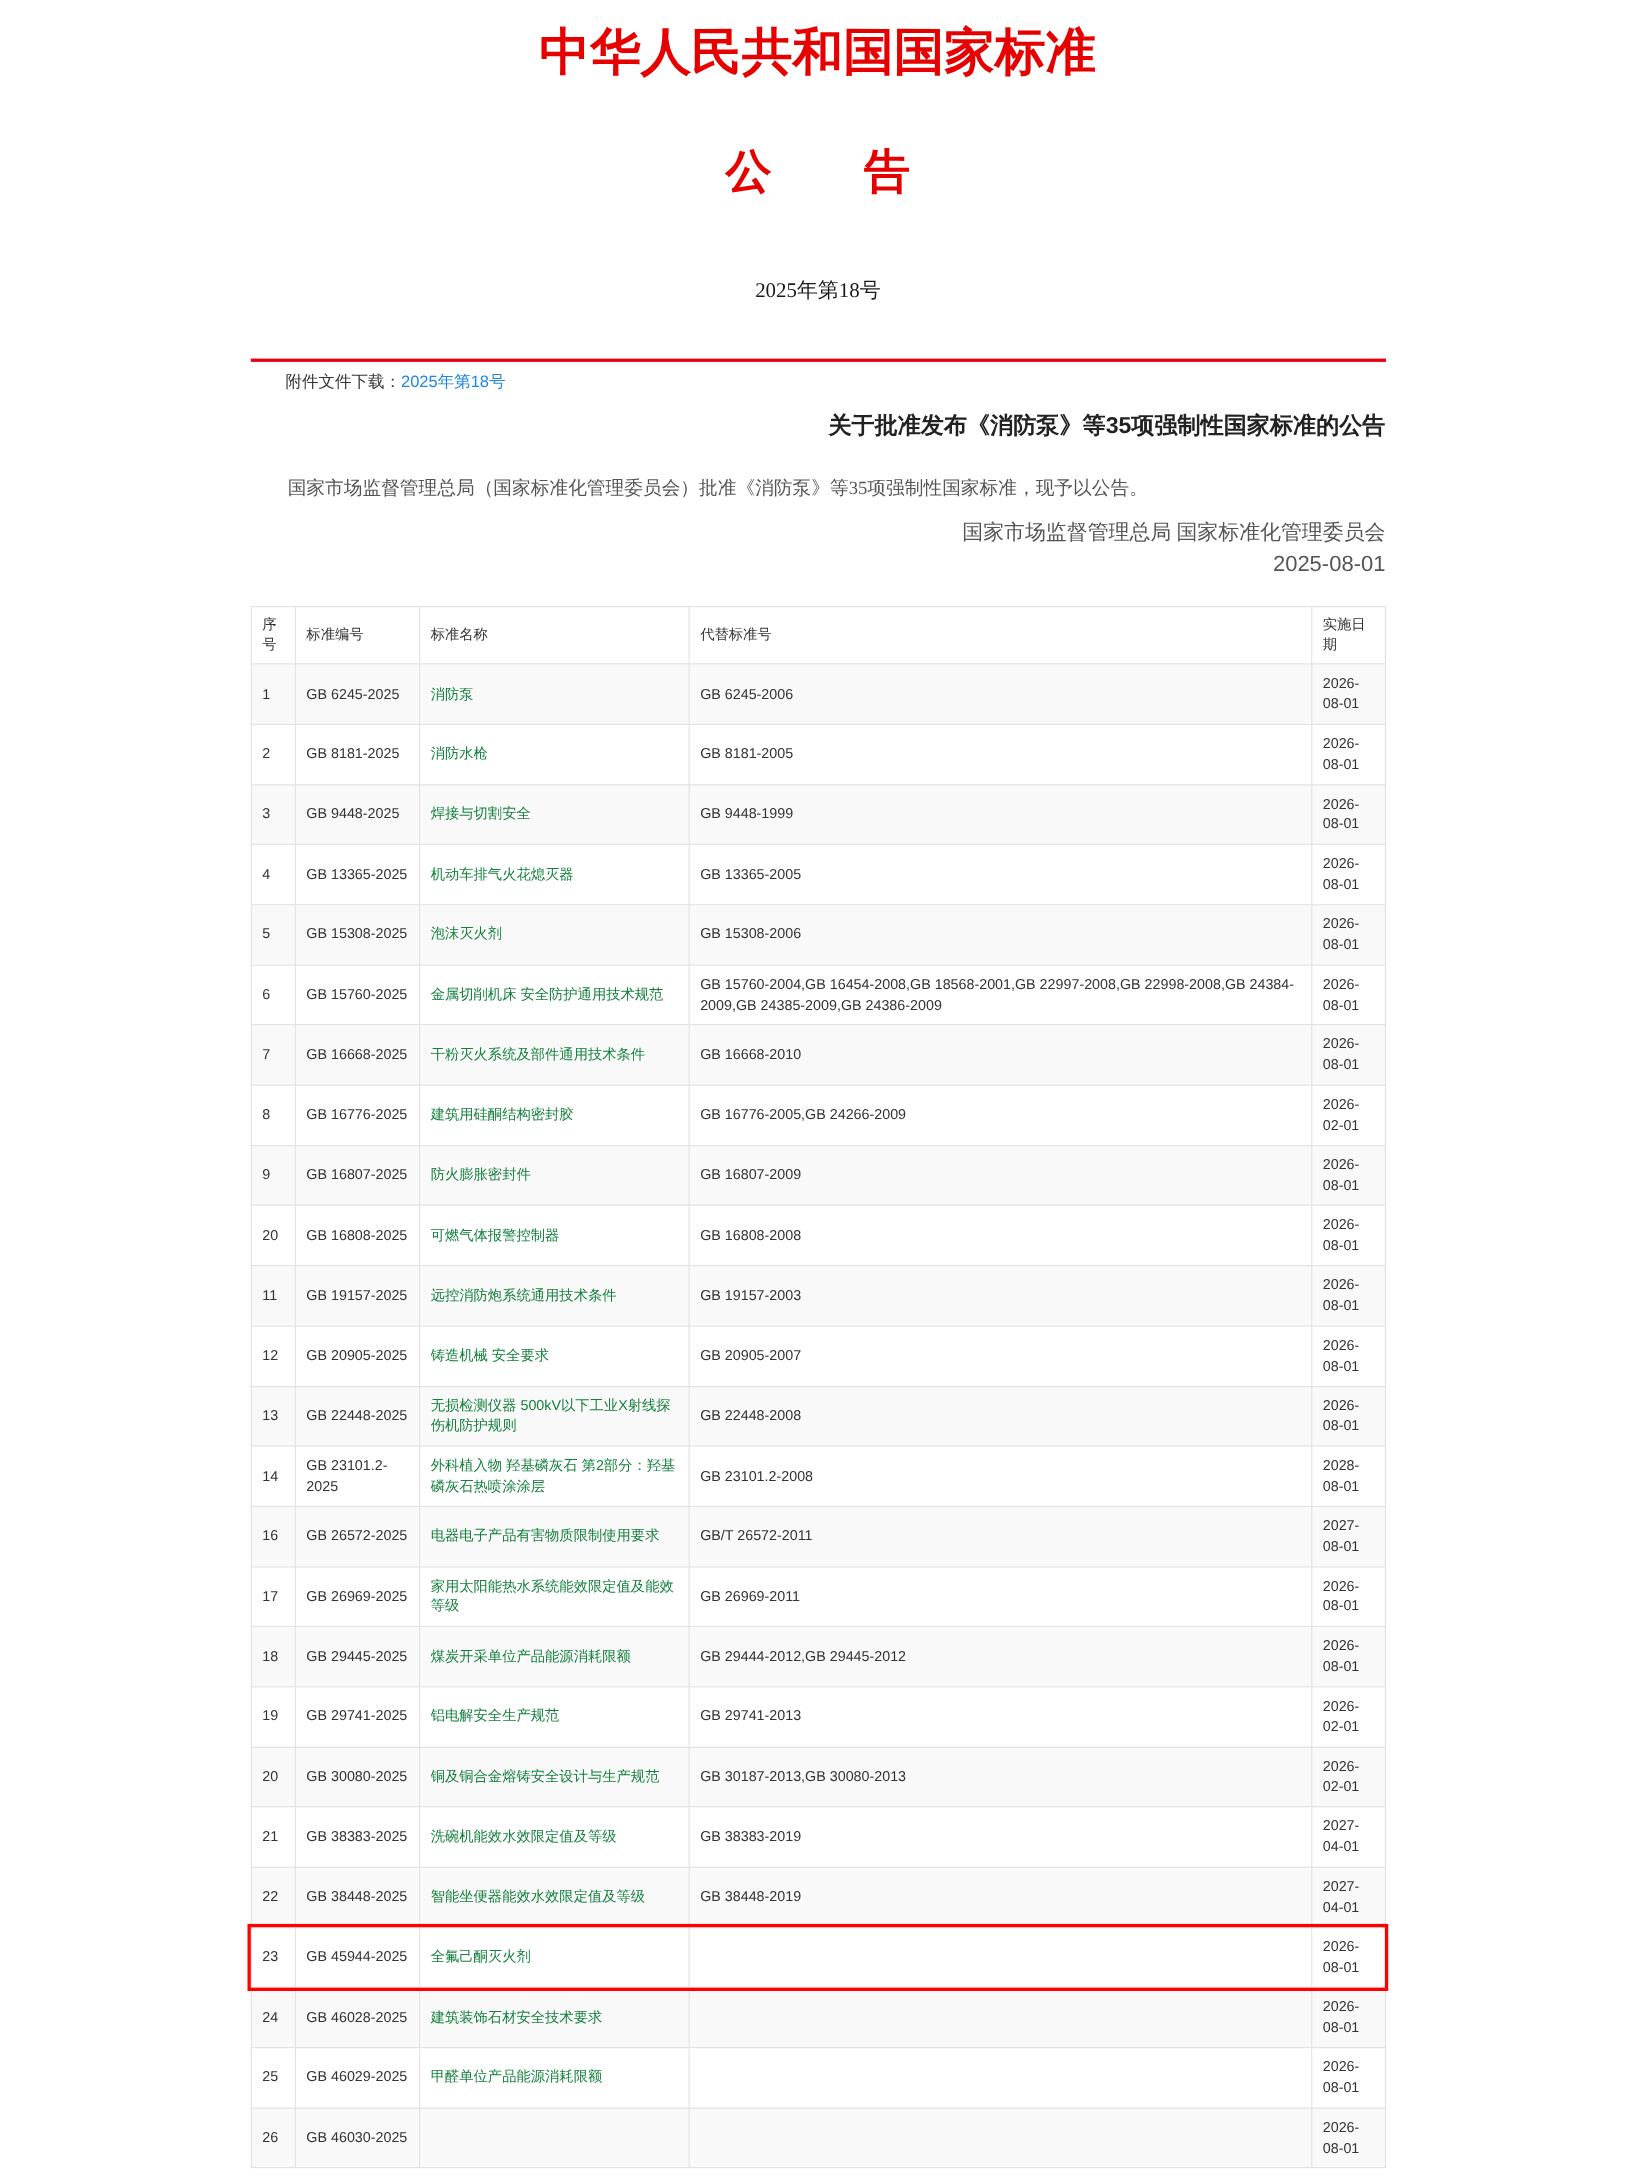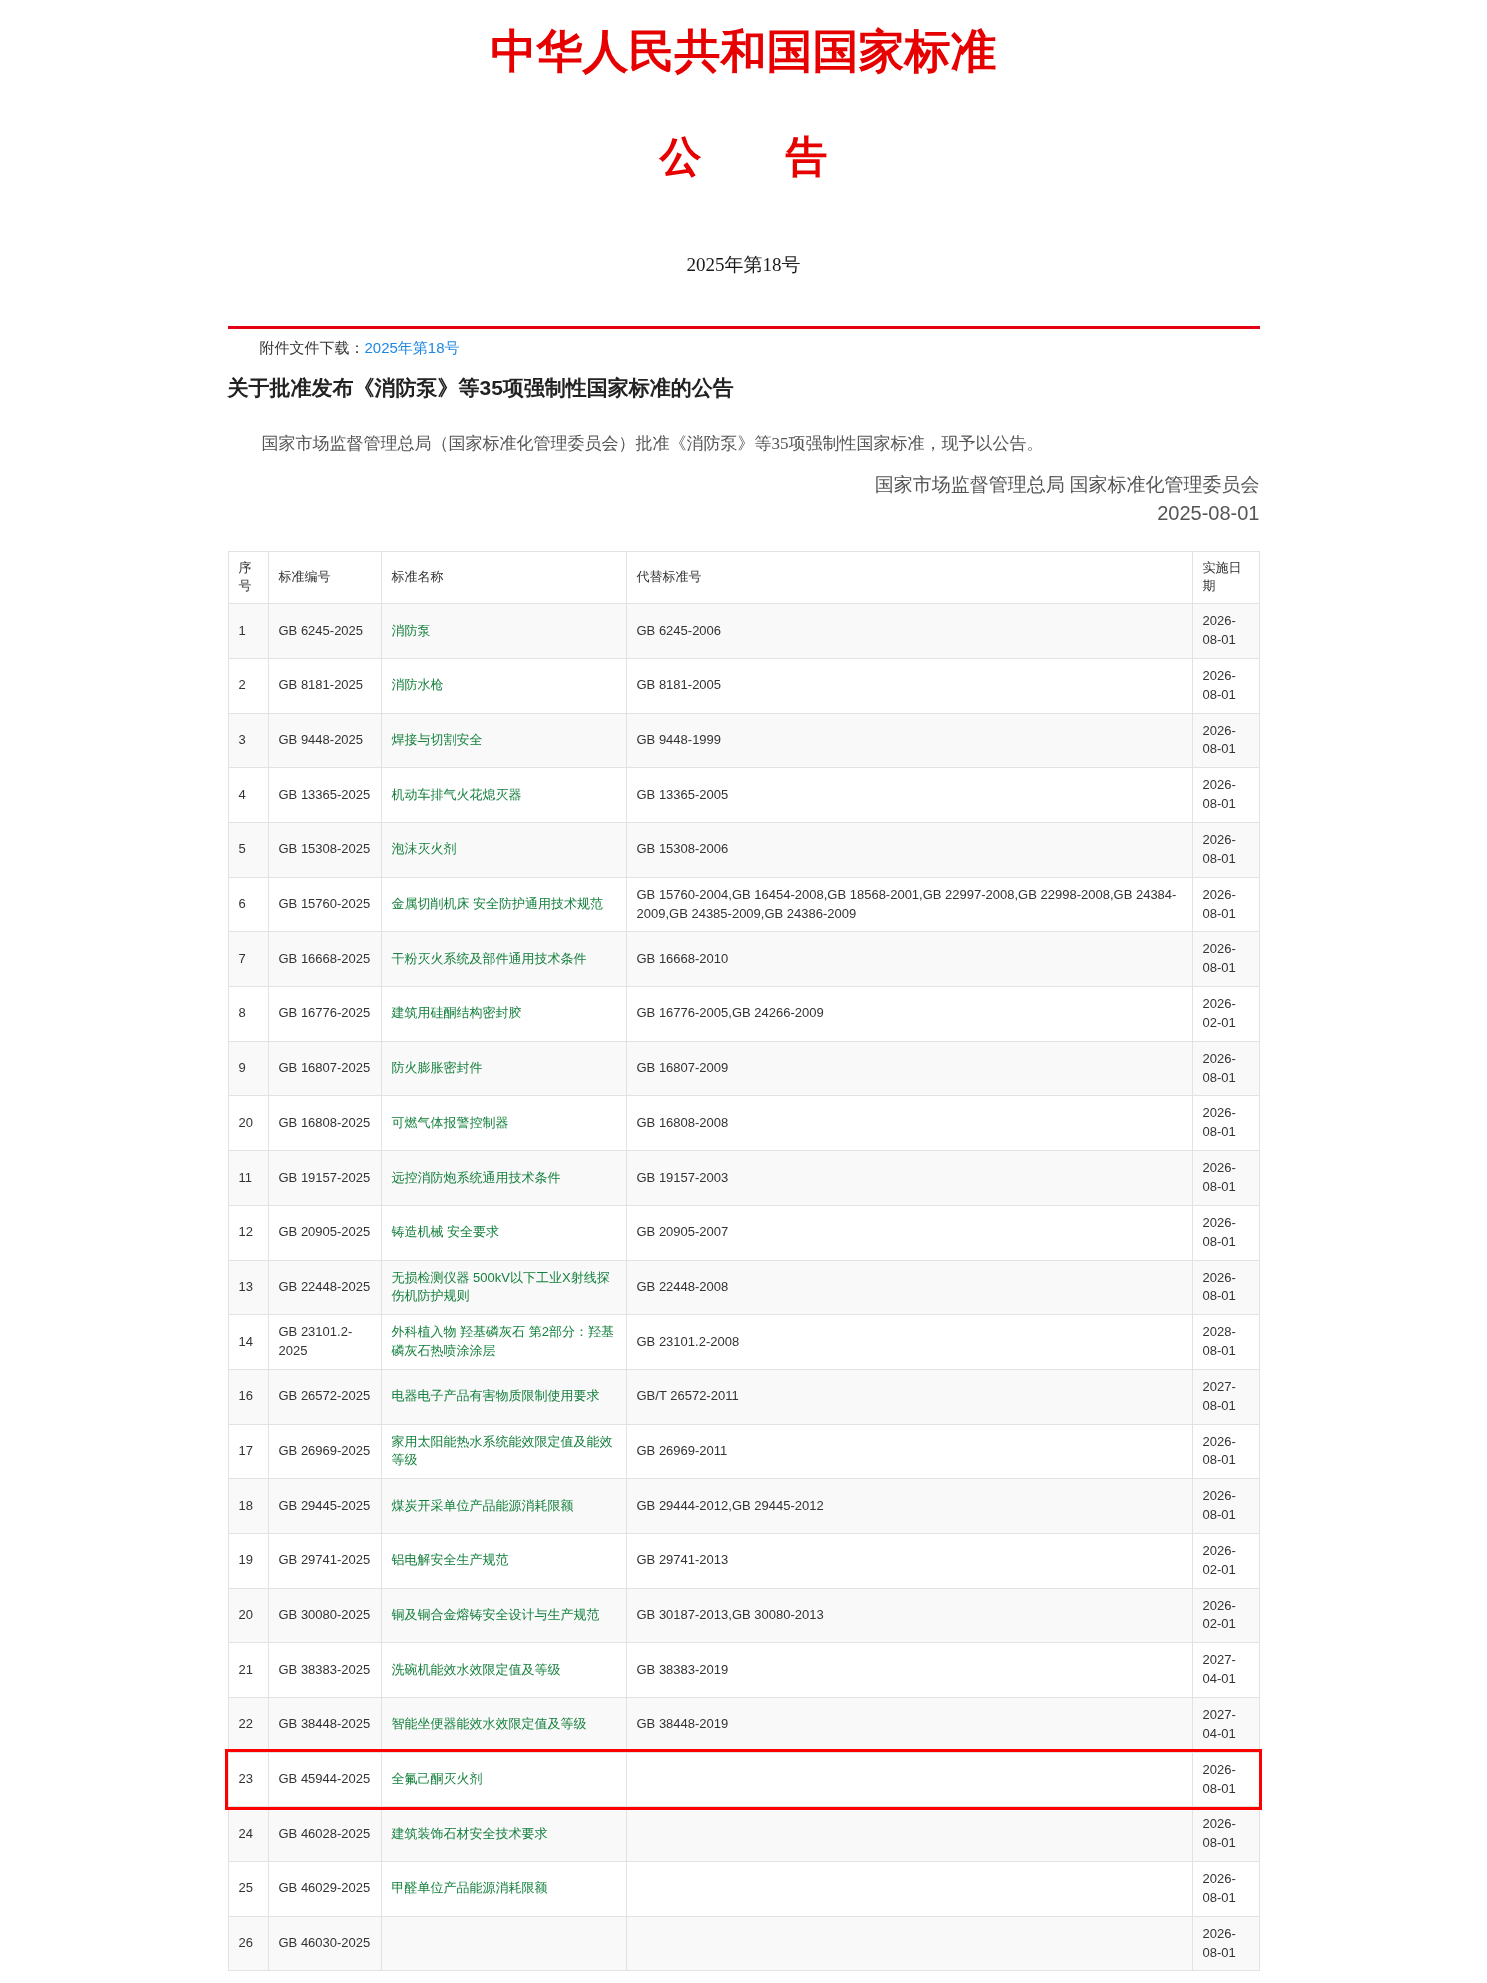--- a/index.html
+++ b/index.html
@@ -8,21 +8,21 @@
     width: 1487px; height: 1983px;
     overflow: hidden;
     font-family: "Liberation Sans", sans-serif;
     color: #333;
   }
   .container { width: 1032px; margin: 0 auto; }
 
   .main-title {
     margin-top: 25px;
     text-align: center;
-    font-family: Liberation Sans, sans-serif;
+    font-family: Liberation Mono, monospace;
     font-weight: bold;
     font-size: 46px;
     line-height: 1.15;
     color: #e60000;
   }
   .sub-title {
     margin-top: 56px;
     text-align: center;
     font-family: "Liberation Serif", serif;
     font-weight: bold;
@@ -46,21 +46,21 @@
   .attachment-row {
     margin-top: 8px;
     font-size: 15px;
     line-height: 22px;
   }
   .attachment-label { color: #333; padding-left: 32px; }
   .attachment-link { color: #1d87e4; text-decoration: none; cursor: pointer; }
 
   .notice-title {
     margin-top: 14px;
-    text-align: left;
+    text-align: right;
     font-size: 21px;
     font-weight: bold;
     line-height: 1.4;
     color: #222;
   }
   .notice-body {
     margin-top: 29px;
     font-size: 17px;
     line-height: 1.5;
     color: #555;

